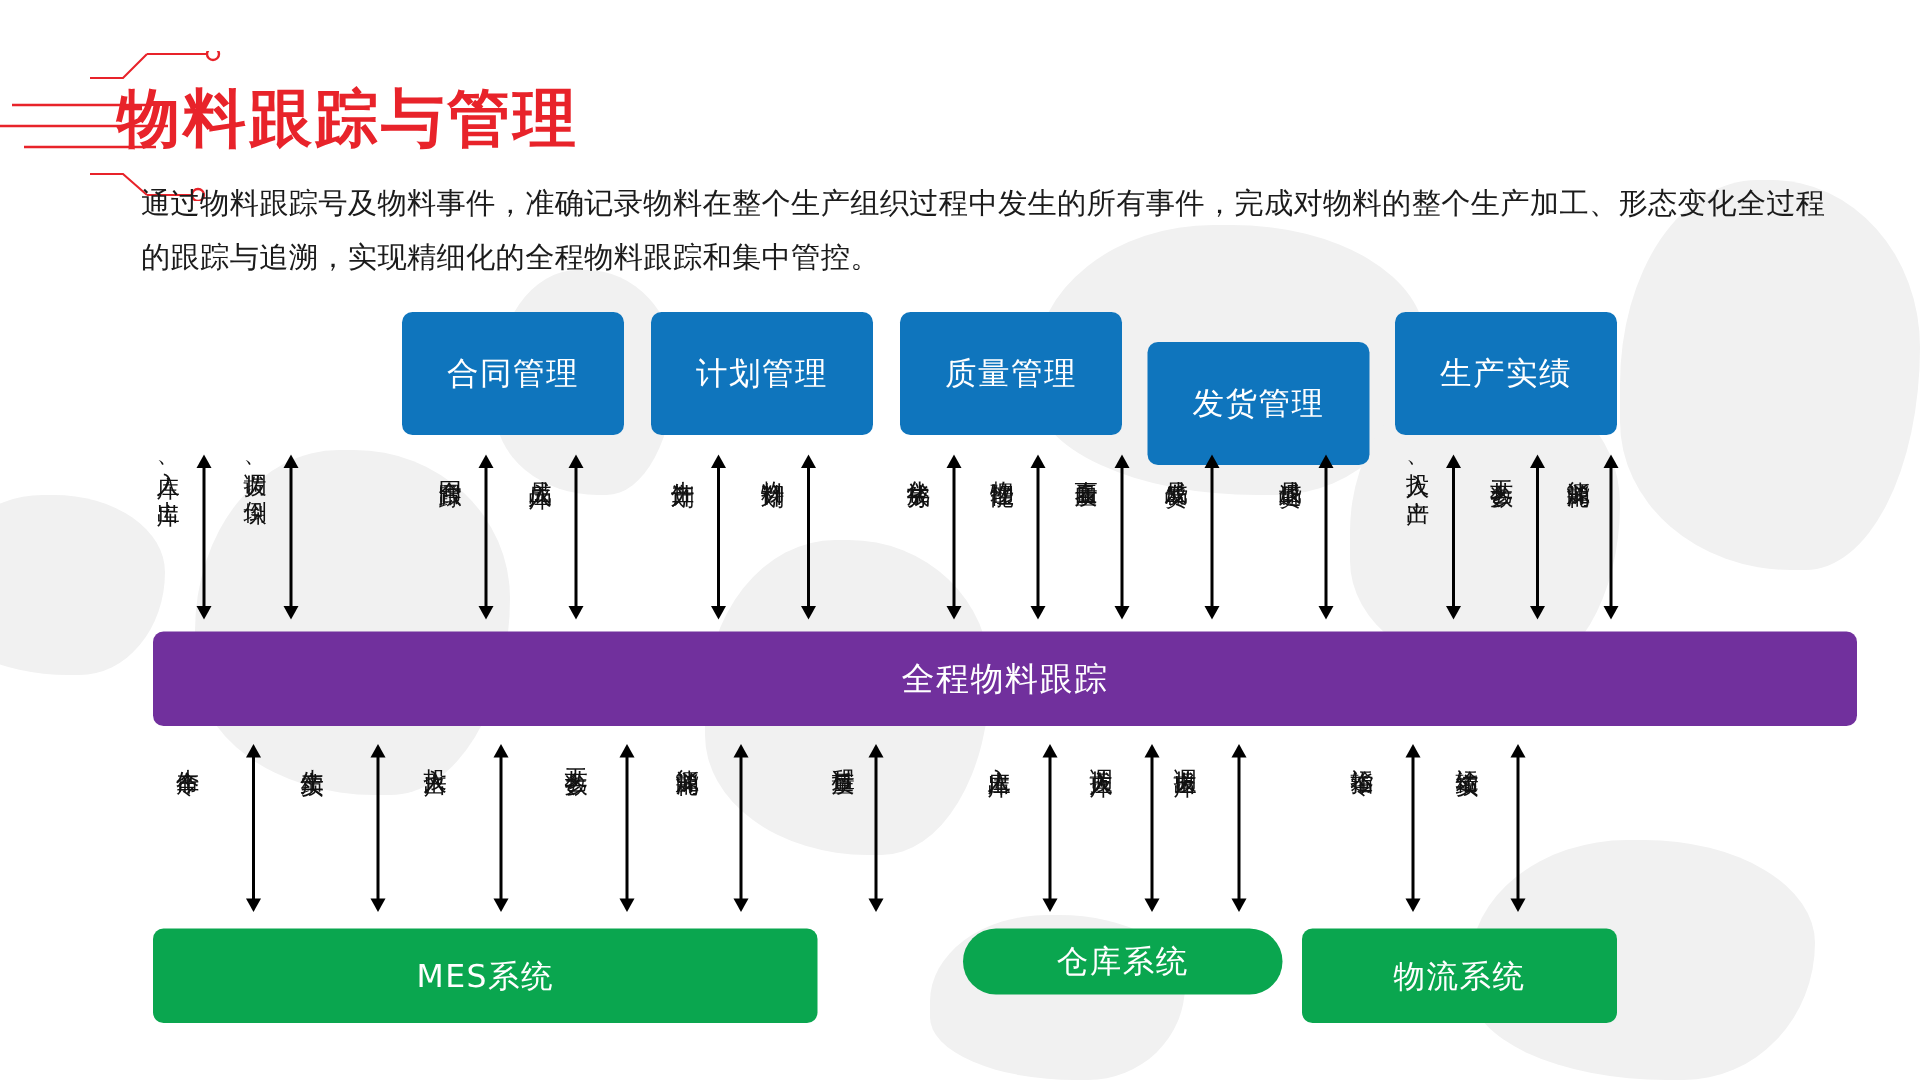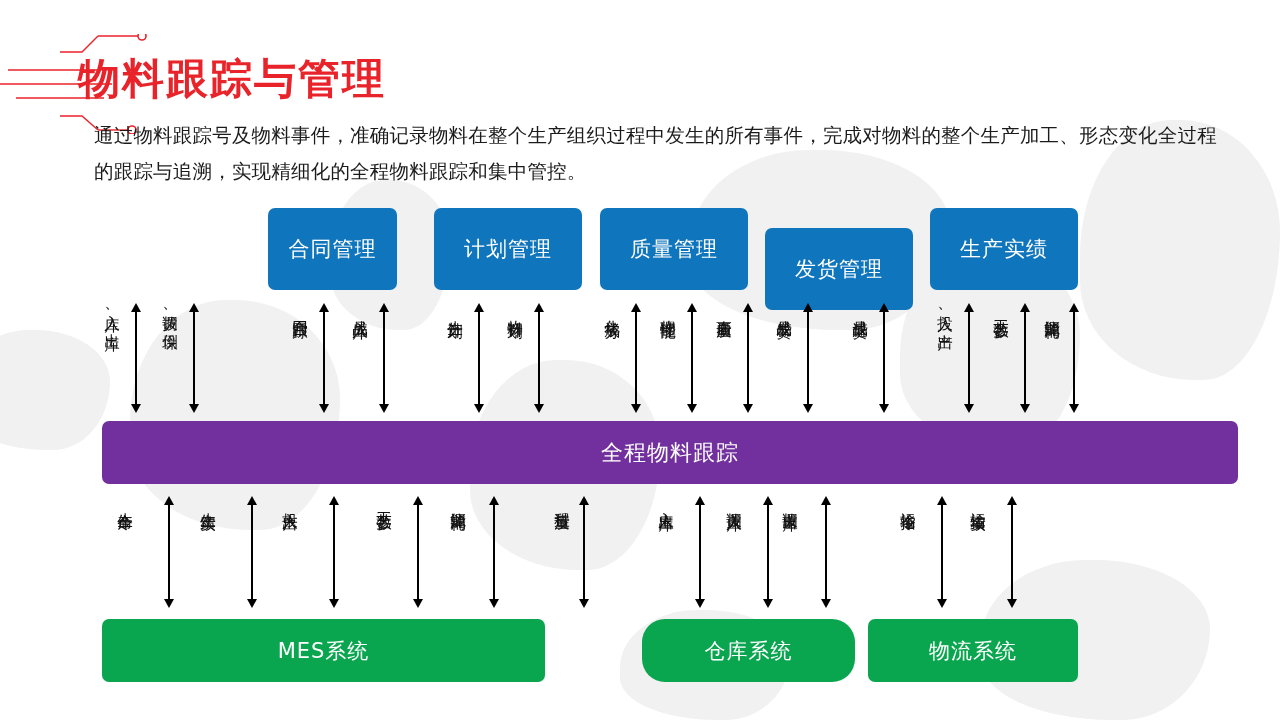--- a/index.html
+++ b/index.html
@@ -152,21 +152,21 @@
     <line x1="98" y1="2" x2="138" y2="2" stroke="#e8232a" stroke-width="1.4"></line>
     <line x1="98" y1="96" x2="128" y2="96" stroke="#e8232a" stroke-width="1.4"></line>
     <circle cx="142" cy="2" r="4" fill="none" stroke="#e8232a" stroke-width="1.6"></circle>
     <circle cx="132" cy="96" r="4" fill="none" stroke="#e8232a" stroke-width="1.6"></circle>
   </svg>
 
   <div class="title">物料跟踪与管理</div>
 
   <div class="desc">通过物料跟踪号及物料事件，准确记录物料在整个生产组织过程中发生的所有事件，完成对物料的整个生产加工、形态变化全过程的跟踪与追溯，实现精细化的全程物料跟踪和集中管控。</div>
 
-  <div class="box blue" style="left:268px; top:208px; width:129px; height:82px;">合同管理</div>
+  <div class="box blue" style="left:268px; top:208px; width:148px; height:82px;">合同管理</div>
   <div class="box blue" style="left:434px; top:208px; width:148px; height:82px;">计划管理</div>
   <div class="box blue" style="left:600px; top:208px; width:148px; height:82px;">质量管理</div>
   <div class="box blue" style="left:765px; top:208px; width:148px; height:82px;margin-top:20px;">发货管理</div>
   <div class="box blue" style="left:930px; top:208px; width:148px; height:82px;">生产实绩</div>
 
   <div class="vlabel" style="left:100px; top:303px;">入库、出库</div>
   <div class="arrow" style="left:130px; top:303px; height:110px;">
       <div class="head up"></div>
       <div class="shaft"></div>
       <div class="head down"></div>
@@ -336,16 +336,16 @@
     </div>
 
   <div class="vlabel" style="left:966px; top:500px;">运输实绩</div>
   <div class="arrow" style="left:1006px; top:496px; height:112px;">
       <div class="head up"></div>
       <div class="shaft"></div>
       <div class="head down"></div>
     </div>
 
   <div class="box green" style="left:102px; top:619px; width:443px; height:63px;">MES系统</div>
-  <div class="box green" style="left:642px; top:619px; width:213px; height:63px;border-radius:23px;">仓库系统</div>
+  <div class="box green" style="left:642px; top:619px; width:213px; height:44px;border-radius:23px;">仓库系统</div>
   <div class="box green" style="left:868px; top:619px; width:210px; height:63px;">物流系统</div>
 
 </div>
 
 </body></html>

